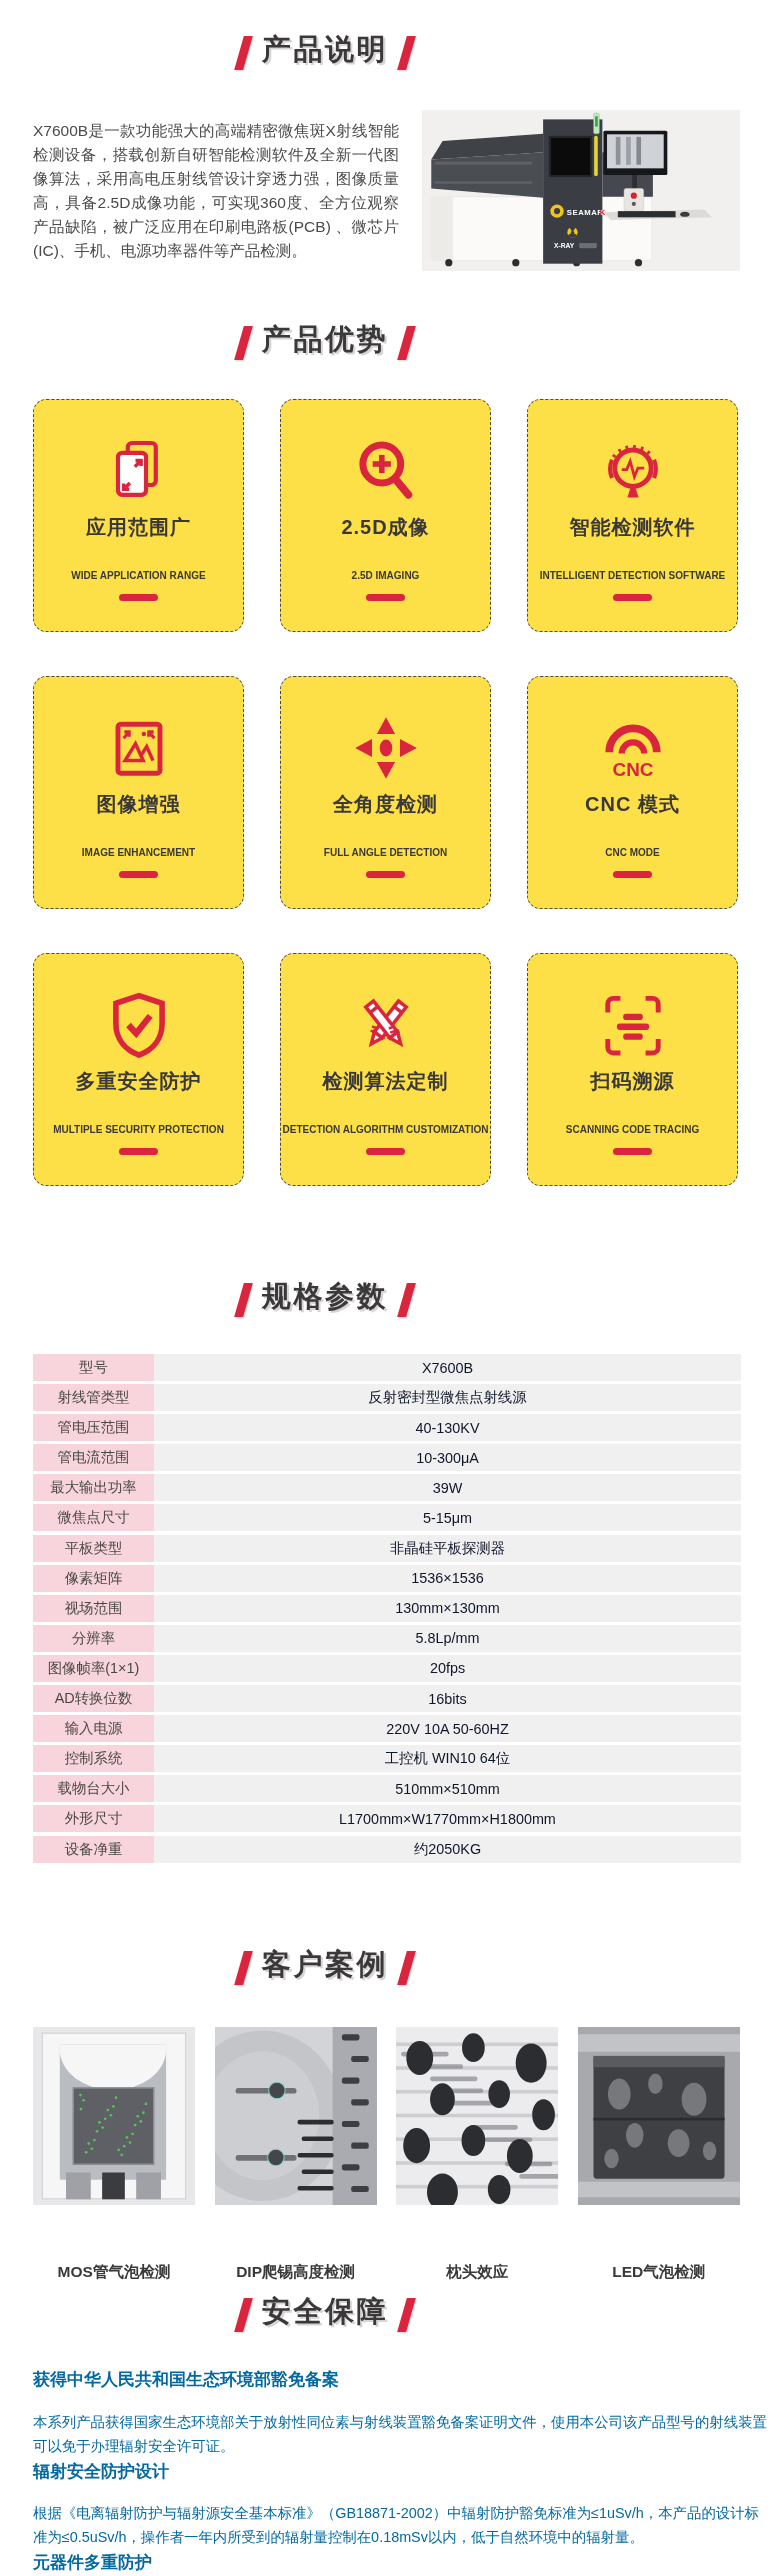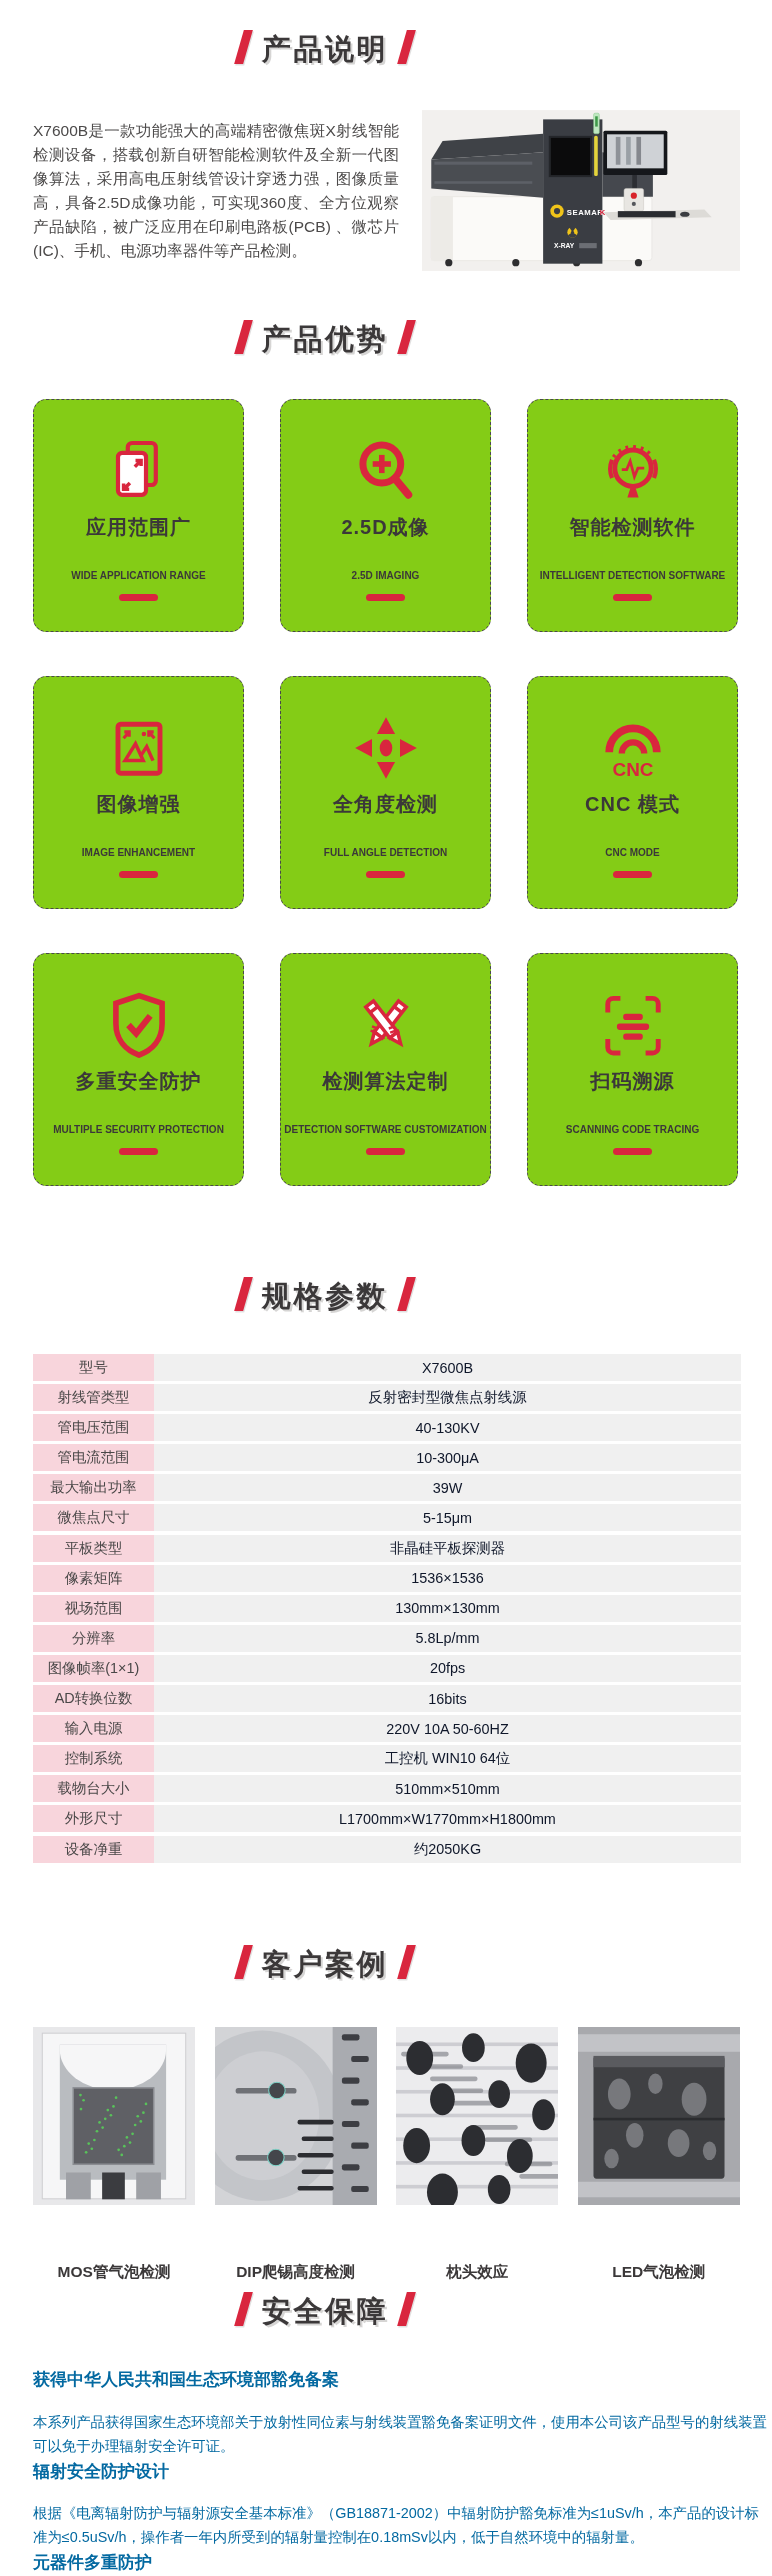--- a/index.html
+++ b/index.html
@@ -1,36 +1,36 @@
 <!DOCTYPE html>
 <html style="font-size:8.2px"><head>
 <meta charset="utf-8">
 <style>
   html,body{margin:0;padding:0;background:#ffffff;}
   .page{position:relative;width:773px;height:3046px;background:#ffffff;overflow:hidden;
         font-family:"Liberation Sans","DejaVu Sans",sans-serif;}
 
   
-  .sec-head{position:absolute;left:0;width:650px;display:flex;align-items:flex-start;justify-content:center;gap:14px;}
+  .sec-head{position:absolute;left:0;width:650px;display:flex;align-items:flex-end;justify-content:center;gap:14px;}
   .sec-head .slash{width:8.8px;height:34px;background:#d9263e;transform:skewX(-16deg);box-shadow:1.5px 1.5px 0 rgba(170,167,166,.35);}
   .sec-head .txt{font-size:29px;font-weight:bold;color:#3b3839;letter-spacing:2.6px;
                  text-shadow:2.1px 1.5px 0 rgba(165,162,160,.45);white-space:nowrap;}
   #h-desc{top:30px}#h-adv{top:320px}#h-spec{top:1277px}#h-case{top:1945px}#h-safe{top:2292px}
 
   
   .desc-p{position:absolute;left:33px;top:103px;width:366px;font-size:15.5px;line-height:24px;
           color:#4c4a4a;text-align:justify;}
   .product-img{position:absolute;left:422px;top:110px;width:370px;height:161px;}
   .product-img svg{display:block}
 
   
   .cards{position:absolute;left:33px;top:399px;width:706px;display:grid;
          grid-template-columns:repeat(3,211px);column-gap:36px;row-gap:44px;}
   .adv-card{height:233px;border:1.5px dashed #4a4a4a;border-radius:13.4px;box-sizing:border-box;
-            display:flex;flex-direction:column;align-items:center;background:#84cc16;}
+            display:flex;flex-direction:column;align-items:center;background:#fde047;}
   .adv-card .icon-wrap{margin-top:36px;width:70px;height:70px;display:flex;align-items:center;justify-content:center;}
   .adv-card .cn{margin-top:8.2px;font-size:20px;font-weight:bold;color:#3b3839;letter-spacing:1px;}
   .adv-card .en{margin-top:29px;font-size:10px;font-weight:bold;color:#3b3839;white-space:nowrap;}
   .adv-card .dash{margin-top:12.4px;width:39px;height:7.7px;border-radius:4.1px;background:#d9263e;}
 
   
   .spec{position:absolute;left:33px;top:1354px;width:708px;}
   .spec-row{display:flex;height:27px;margin-bottom:3.1px;}
   .spec-label{width:121px;background:#f8d5dc;display:flex;align-items:center;justify-content:center;
               font-size:14.4px;color:#4a4848;}
@@ -230,21 +230,21 @@
             </g>
    <g transform="rotate(-38 50 50)">
               <rect x="43" y="12" width="14" height="56" fill="#fff"></rect>
               <path d="M43,68 L50,84 L57,68 Z" fill="#fff"></path>
               <line x1="43" y1="22" x2="57" y2="22"></line>
             </g>
    <path d="M30,52 l8,3 M28,58 l8,3 M62,52 l-8,3 M64,58 l-8,3" stroke-width="3.5"></path>
           </svg>
         </div>
         <div class="cn">检测算法定制</div>
-        <div class="en">DETECTION SOFTWARE CUSTOMIZATION</div>
+        <div class="en">DETECTION ALGORITHM CUSTOMIZATION</div>
         <div class="dash"></div>
       </div>
       <div class="adv-card">
         <div class="icon-wrap">
           <svg width="70" height="70" viewBox="0 0 100 100" fill="none" stroke="#d9263e" stroke-width="7">
    <path d="M32,12 H22 a8,8 0 0 0 -8,8 V32"></path>
             <path d="M68,12 H78 a8,8 0 0 1 8,8 V32"></path>
    <path d="M32,90 H22 a8,8 0 0 1 -8,-8 V70"></path>
             <path d="M68,90 H78 a8,8 0 0 0 8,-8 V70"></path>
    <rect x="36" y="34" width="28" height="9" rx="4" fill="#d9263e" stroke="none"></rect>

